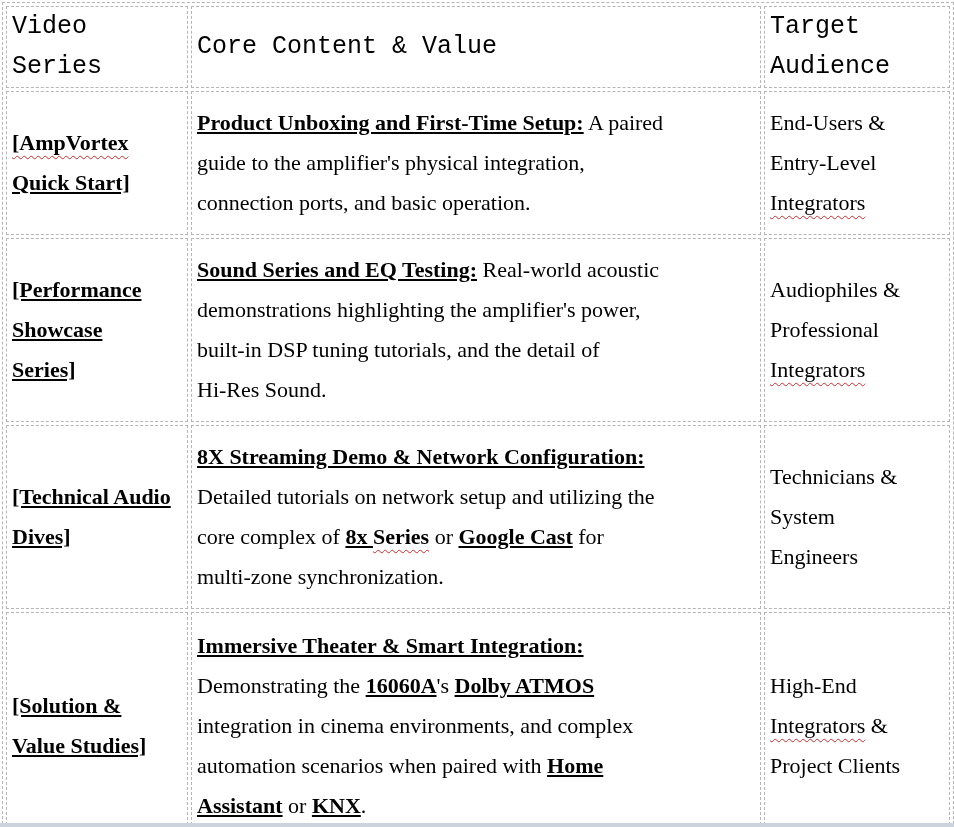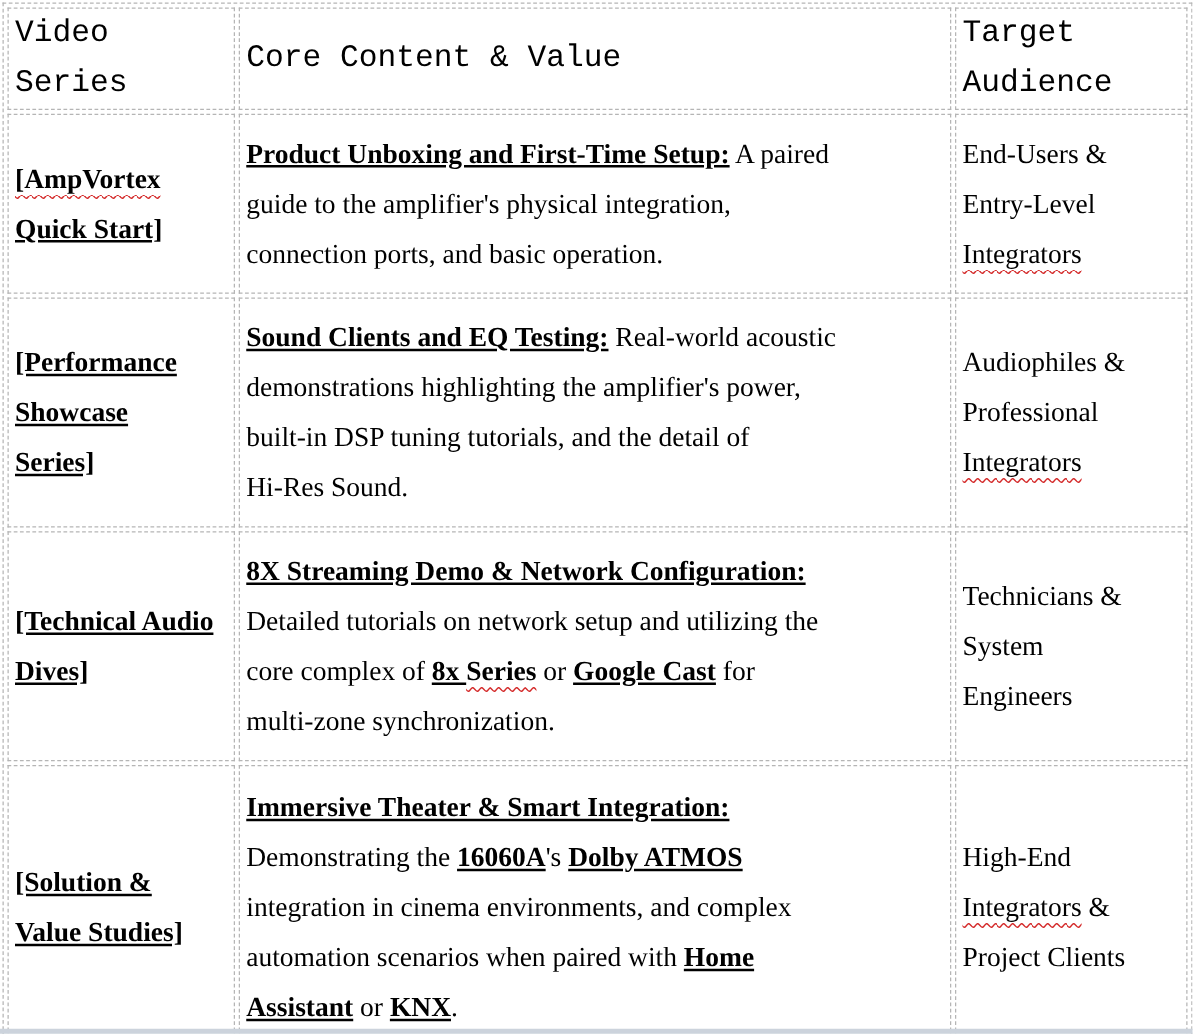--- a/index.html
+++ b/index.html
@@ -78,21 +78,21 @@
     <th class="hdr">Core Content &amp; Value</th>
     <th class="hdr">Target Audience</th>
   </tr>
   <tr class="r-1">
     <td class="cell"><span class="b wavy">[AmpVortex</span><br><span class="b">Quick Start]</span></td>
     <td class="cell"><span class="b">Product Unboxing and First-Time Setup:</span><span> A paired</span><br><span>guide to the amplifier's physical integration,</span><br><span>connection ports, and basic operation.</span></td>
     <td class="cell"><span>End-Users &amp;</span><br><span>Entry-Level</span><br><span class="wavy">Integrators</span></td>
   </tr>
   <tr class="r-2">
     <td class="cell"><span class="b">[Performance</span><br><span class="b">Showcase</span><br><span class="b">Series]</span></td>
-    <td class="cell"><span class="b">Sound Clients and EQ Testing:</span><span> Real-world acoustic</span><br><span>demonstrations highlighting the amplifier's power,</span><br><span>built-in DSP tuning tutorials, and the detail of</span><br><span>Hi-Res Sound.</span></td>
+    <td class="cell"><span class="b">Sound Series and EQ Testing:</span><span> Real-world acoustic</span><br><span>demonstrations highlighting the amplifier's power,</span><br><span>built-in DSP tuning tutorials, and the detail of</span><br><span>Hi-Res Sound.</span></td>
     <td class="cell"><span>Audiophiles &amp;</span><br><span>Professional</span><br><span class="wavy">Integrators</span></td>
   </tr>
   <tr class="r-3">
     <td class="cell"><span class="b">[Technical Audio</span><br><span class="b">Dives]</span></td>
     <td class="cell"><span class="b">8X Streaming Demo &amp; Network Configuration:</span><br><span>Detailed tutorials on network setup and utilizing the</span><br><span>core complex of </span><span class="b">8x </span><span class="b wavy">Series</span><span> or </span><span class="b">Google Cast</span><span> for</span><br><span>multi-zone synchronization.</span></td>
     <td class="cell"><span>Technicians &amp;</span><br><span>System</span><br><span>Engineers</span></td>
   </tr>
   <tr class="r-4">
     <td class="cell"><span class="b">[Solution &amp;</span><br><span class="b">Value Studies]</span></td>
     <td class="cell"><span class="b">Immersive Theater &amp; Smart Integration:</span><br><span>Demonstrating the </span><span class="b">16060A</span><span>'s </span><span class="b">Dolby ATMOS</span><br><span>integration in cinema environments, and complex</span><br><span>automation scenarios when paired with </span><span class="b">Home</span><br><span class="b">Assistant</span><span> or </span><span class="b">KNX</span><span>.</span></td>

